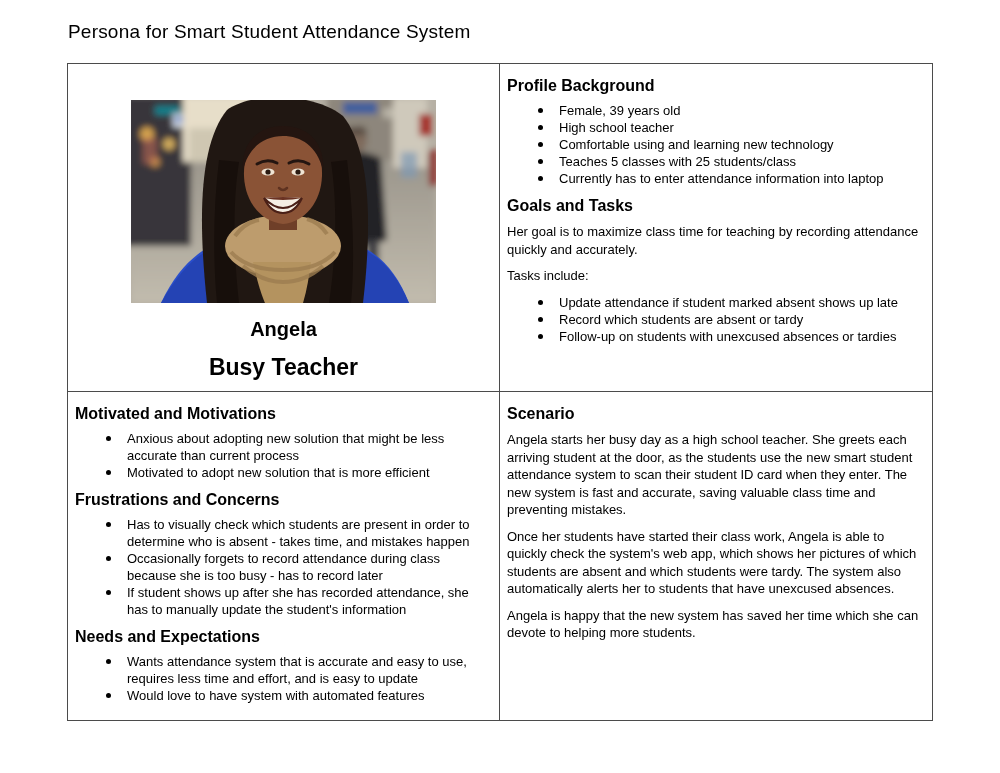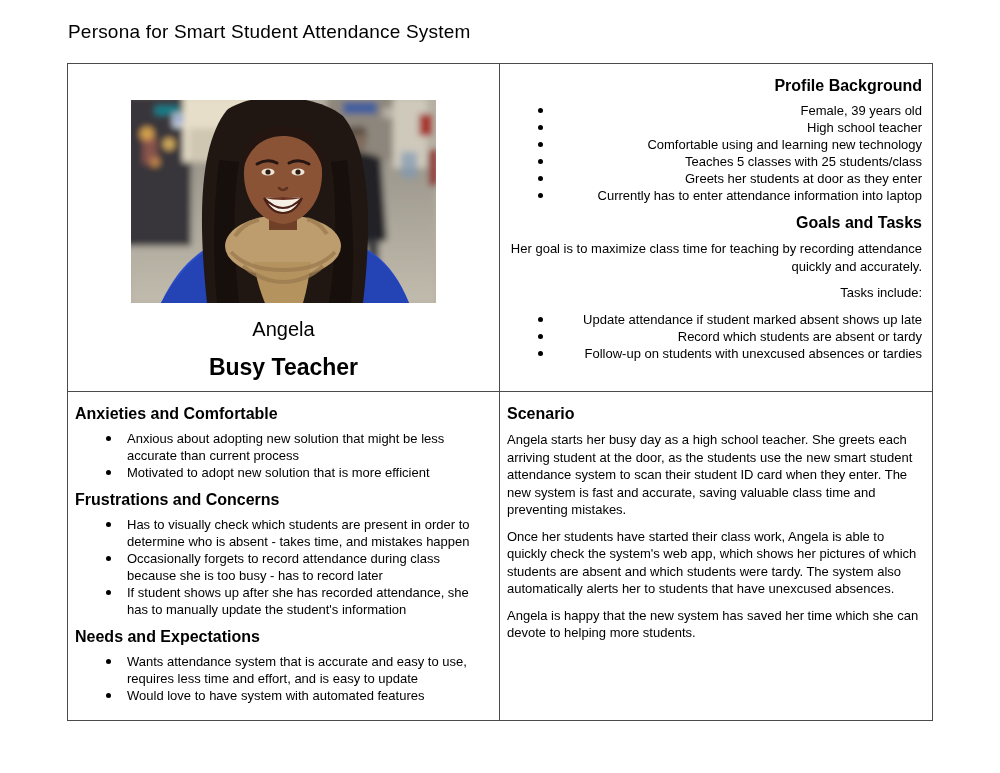--- a/index.html
+++ b/index.html
@@ -9,37 +9,37 @@
 
   .doc-title { position:absolute; left:68px; top:21px; font-size:19px;
                font-weight:400; letter-spacing:.2px; color:#000; }
 
   .persona-table { position:absolute; left:67px; top:63px; width:866px; height:658px;
                    display:grid; grid-template-columns:432px 1fr; grid-template-rows:328px 1fr;
                    border:1.5px solid #4b4b4b; background:#fff; }
   .cell { overflow:hidden; }
   .cell.c-tl { border-right:1.5px solid #4b4b4b; border-bottom:1.5px solid #4b4b4b;
                text-align:center; }
-  .cell.c-tr { border-bottom:1.5px solid #4b4b4b; padding:4px 10px 4px 7px;text-align:right; }
+  .cell.c-tr { border-bottom:1.5px solid #4b4b4b; padding:4px 10px 4px 7px; }
   .cell.c-bl { border-right:1.5px solid #4b4b4b; padding:4px 10px 4px 7px; }
   .cell.c-br { padding:4px 10px 4px 7px; }
 
   h2.sec { font-size:16px; font-weight:700; margin:10px 0 7px 0; }
   .c-tr h2.sec:first-child, .c-bl h2.sec:first-child, .c-br h2.sec:first-child { margin-top:9px; }
 
   p.body { font-size:13px; line-height:17.5px; margin:8px 0 9px 0; }
 
   ul.blt { list-style:none; margin:2px 0 6px 0; padding:0; }
   ul.blt li { position:relative; font-size:13px; line-height:17px; padding-left:52px; }
   ul.blt li::before { content:""; position:absolute; left:31px; top:6px;
                       width:5px; height:5px; border-radius:50%; background:#000; }
 
   .photo-wrap { margin:36px auto 0 auto; width:305px; height:203px; display:block; }
   .photo-wrap svg { display:block; width:305px; height:203px; }
-  .persona-name { font-size:20px; font-weight:400; margin-top:15px; }
+  .persona-name { font-size:20px; font-weight:700; margin-top:15px; }
   .persona-role { font-size:23px; font-weight:700; margin-top:13px; }
 </style>
 </head>
 <body>
 
 <div class="page">
 
   <div class="doc-title">Persona for Smart Student Attendance System</div>
 
   <div class="persona-table">
@@ -124,35 +124,34 @@
       <div class="persona-role">Busy Teacher</div>
     </div>
 
     <div class="cell c-tr">
       <h2 class="sec">Profile Background</h2>
       <ul class="blt">
         <li>Female, 39 years old</li>
         <li>High school teacher</li>
         <li>Comfortable using and learning new technology</li>
         <li>Teaches 5 classes with 25 students/class</li>
-        <li>Greets her students at door as they enter</li>
         <li>Currently has to enter attendance information into laptop</li>
       </ul>
       <h2 class="sec">Goals and Tasks</h2>
       <p class="body">Her goal is to maximize class time for teaching by recording attendance quickly and accurately.</p>
       <p class="body">Tasks include:</p>
       <ul class="blt">
         <li>Update attendance if student marked absent shows up late</li>
         <li>Record which students are absent or tardy</li>
         <li>Follow-up on students with unexcused absences or tardies</li>
       </ul>
     </div>
 
     <div class="cell c-bl">
-      <h2 class="sec">Anxieties and Comfortable</h2>
+      <h2 class="sec">Motivated and Motivations</h2>
       <ul class="blt">
         <li>Anxious about adopting new solution that might be less accurate than current process</li>
         <li>Motivated to adopt new solution that is more efficient</li>
       </ul>
       <h2 class="sec">Frustrations and Concerns</h2>
       <ul class="blt">
         <li>Has to visually check which students are present in order to determine who is absent - takes time, and mistakes happen</li>
         <li>Occasionally forgets to record attendance during class because she is too busy - has to record later</li>
         <li>If student shows up after she has recorded attendance, she has to manually update the student's information</li>
       </ul>

